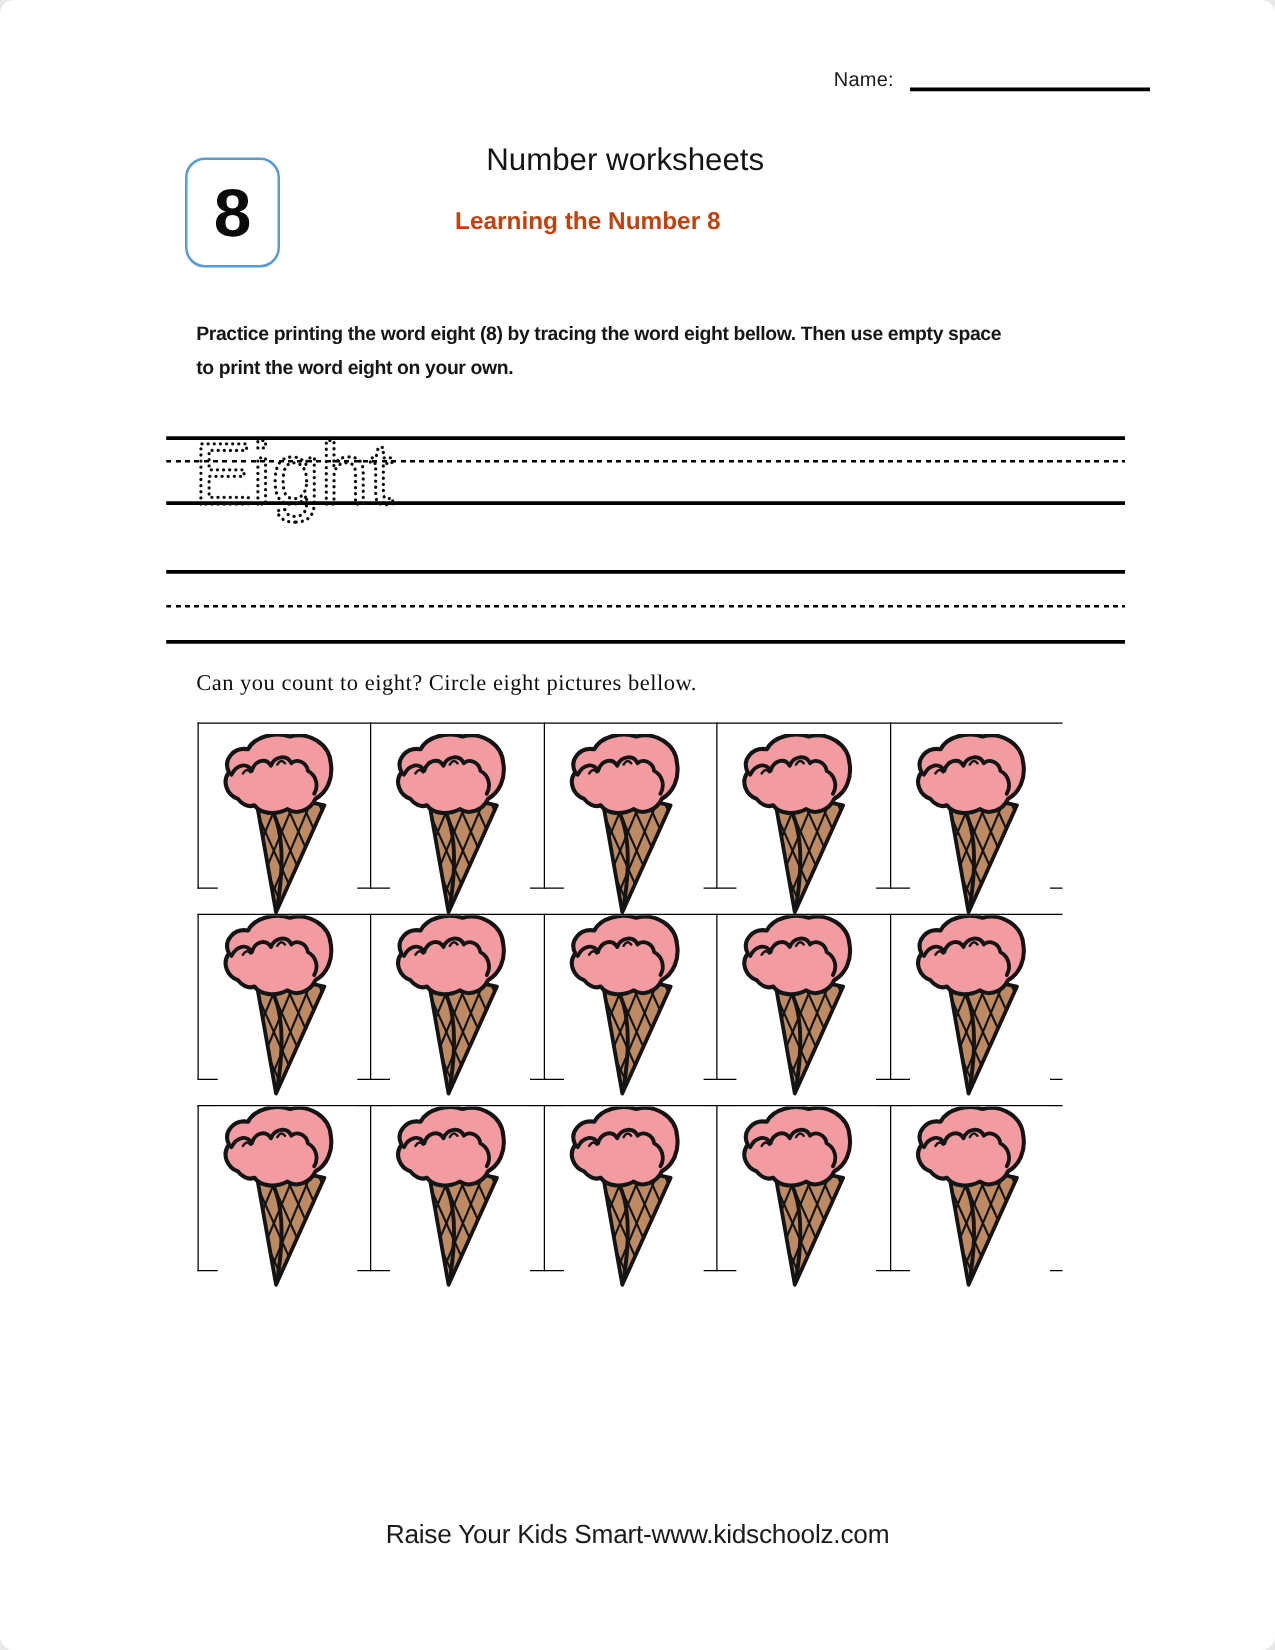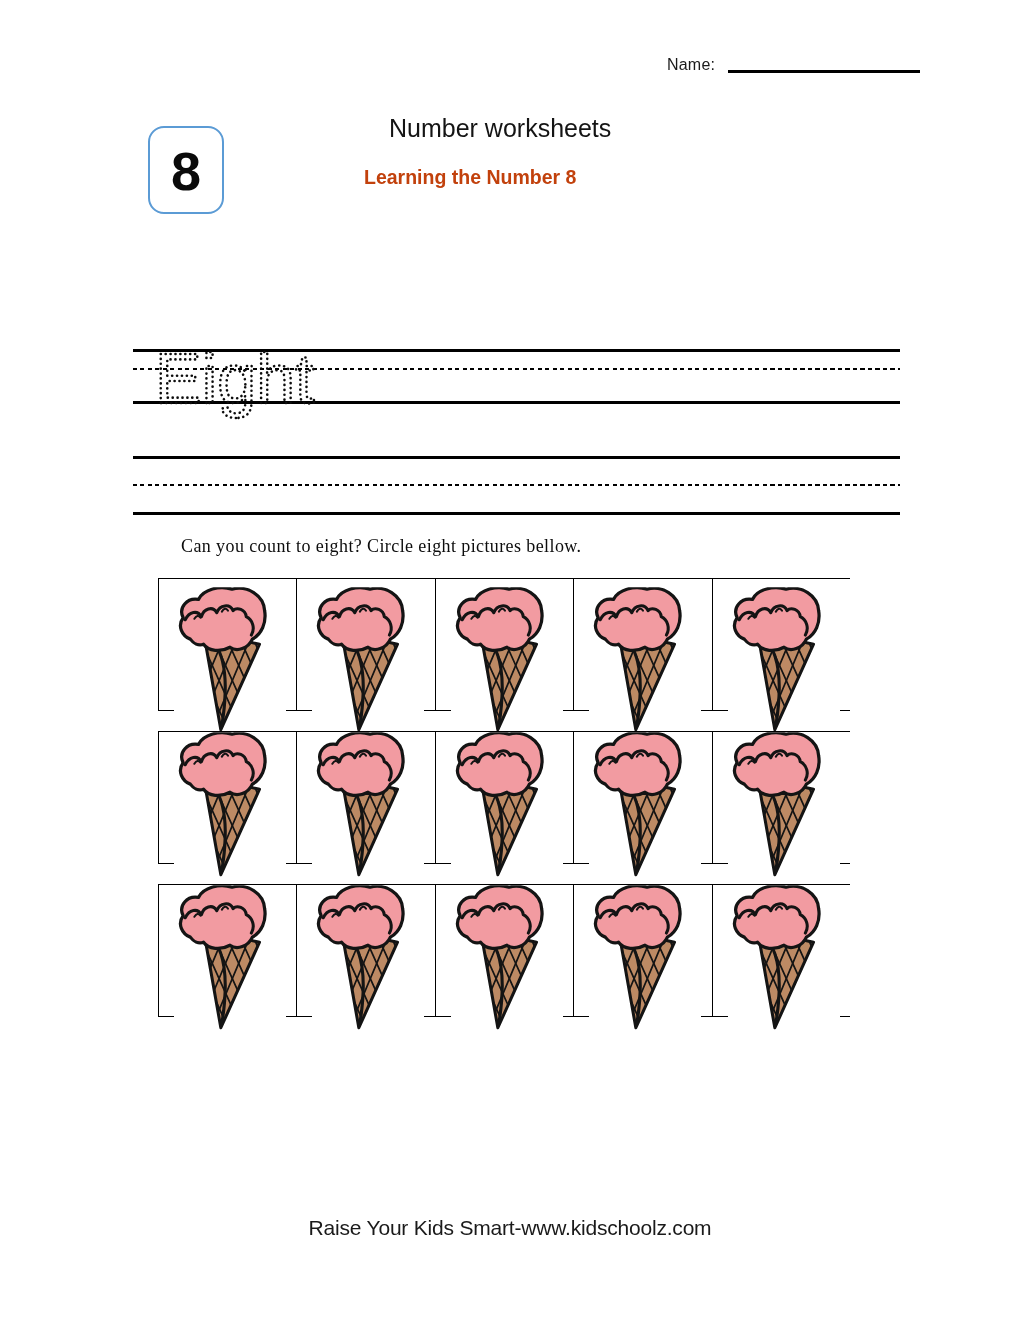--- a/index.html
+++ b/index.html
@@ -4,20 +4,21 @@
 <style>
   html,body{margin:0;padding:0;background:#e8e8e8;}
   .page{
     position:relative;
     width:1020px;height:1320px;
     margin:0 auto;
     background:#ffffff;
     font-family:"Liberation Sans",sans-serif;
     color:#111;
     overflow:hidden;
+    border-radius:11px;
   }
   
   .name-label{
     position:absolute;left:667px;top:56px;
     font-size:16px;color:#1a1a1a;letter-spacing:.2px;
   }
   .name-line{
     position:absolute;left:728px;top:70px;
     width:192px;height:3px;background:#000;
   }
@@ -62,21 +63,21 @@
   .trace-svg text{
     font-family:"Liberation Sans",sans-serif;
     font-size:70px;
     fill:none;stroke:#0c0c0c;stroke-width:2.6;
     stroke-dasharray:.1 4.8;stroke-linecap:round;stroke-linejoin:round;
   }
   
   .prompt{
     position:absolute;left:157px;top:536px;
     font-family:"Liberation Serif",serif;
-    font-size:18px;color:#0d0d0d;letter-spacing:.4px;margin-left:24px;
+    font-size:18px;color:#0d0d0d;letter-spacing:.4px;
   }
   .grid{
     position:absolute;left:158px;top:578px;
     display:grid;
     grid-template-columns:repeat(5,138.4px);
     grid-auto-rows:133px;
     row-gap:20px;
   }
   .cell{
     box-sizing:border-box;
@@ -128,20 +129,24 @@
 
   <span class="name-label">Name:</span>
   <span class="name-line"></span>
 
   <div class="badge">
     <span>8</span>
   </div>
   <div class="title">Number worksheets</div>
   <div class="subtitle">Learning the Number 8</div>
 
+  <div class="instructions">
+    <div>Practice printing the word eight (8) by tracing the word eight bellow. Then use empty space</div>
+    <div>to print the word eight on your own.</div>
+  </div>
 
   <div class="rule-solid rs1"></div>
   <div class="rule-dashed rd1"></div>
   <div class="rule-solid rs2"></div>
   <div class="rule-solid rs3"></div>
   <div class="rule-dashed rd2"></div>
   <div class="rule-solid rs4"></div>
 
   <svg class="trace-svg" viewBox="0 0 770 105">
     <text x="22" y="67">Eight</text>

